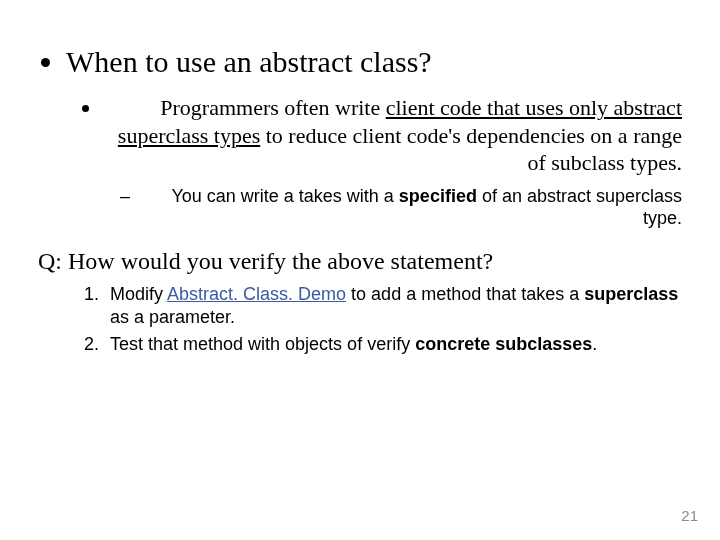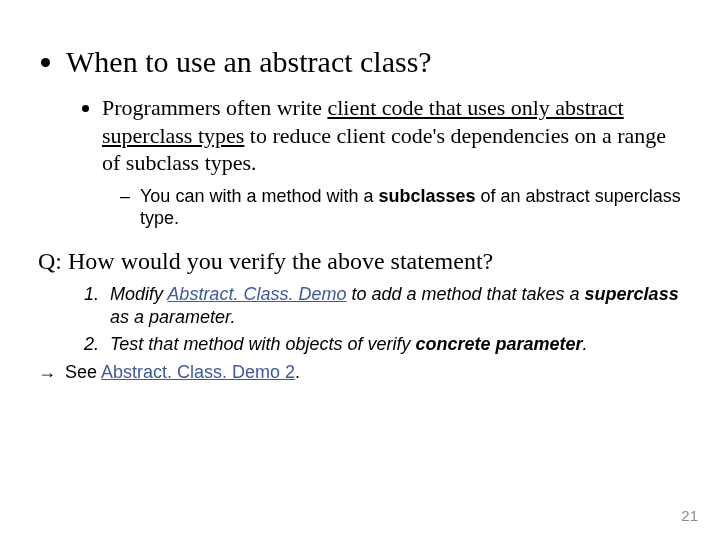--- a/index.html
+++ b/index.html
@@ -31,20 +31,21 @@
   }
   ul.level2 {
     margin: 14px 0 0 0;
     padding-left: 36px;
     list-style: disc;
   }
   ul.level2 > li {
     font-size: 22px;
     line-height: 1.25;
     margin-bottom: 10px;
+    text-align: right;
   }
   ul.level3 {
     font-family: Arial, Helvetica, sans-serif;
     margin: 8px 0 0 0;
     padding-left: 38px;
     list-style: none;
   }
   ul.level3 > li {
     font-size: 18px;
     line-height: 1.25;
@@ -67,21 +68,20 @@
   ol.qlist {
     font-family: Arial, Helvetica, sans-serif;
     font-size: 18px;
     line-height: 1.3;
     margin: 4px 0 2px 0;
     padding-left: 66px;
   }
   ol.qlist > li {
     margin-bottom: 4px;
     padding-left: 6px;
-    font-style: italic;
   }
   .seeRow {
     font-family: Arial, Helvetica, sans-serif;
     font-size: 18px;
     line-height: 1.3;
   }
   .arrow {
     font-family: "Times New Roman", Times, serif;
     display: inline-block;
     margin-right: 4px;
@@ -110,39 +110,36 @@
   <ul class="level1">
     <li>
       <span>When to use an abstract class?</span>
 
       <ul class="level2">
         <li>
           <span>Programmers often write </span><span class="uline">client code that uses only abstract superclass types</span><span> to reduce client code's dependencies on a range of subclass types.</span>
 
           <ul class="level3">
             <li>
-              <span>You can with a method with a </span><span class="bold">subclasses</span><span> of an abstract superclass type.</span>
+              <span>You can write a takes with a </span><span class="bold">specified</span><span> of an abstract superclass type.</span>
             </li>
           </ul>
         </li>
       </ul>
     </li>
   </ul>
 
   <div class="qblock">
     <div class="qline">Q: How would you verify the above statement?</div>
 
     <ol class="qlist">
       <li>
         <span>Modify </span><span class="link">Abstract. Class. Demo</span><span> to add a method that takes a </span><span class="bold">superclass</span><span> as a parameter.</span>
       </li>
       <li>
-        <span>Test that method with objects of verify </span><span class="bold">concrete parameter</span><span>.</span>
+        <span>Test that method with objects of verify </span><span class="bold">concrete subclasses</span><span>.</span>
       </li>
     </ol>
 
-    <div class="seeRow">
-      <span class="arrow">→</span><span> See </span><span class="link">Abstract. Class. Demo 2</span><span>.</span>
-    </div>
   </div>
 
   <div class="pagenum">21</div>
 </div>
 
 </body></html>

